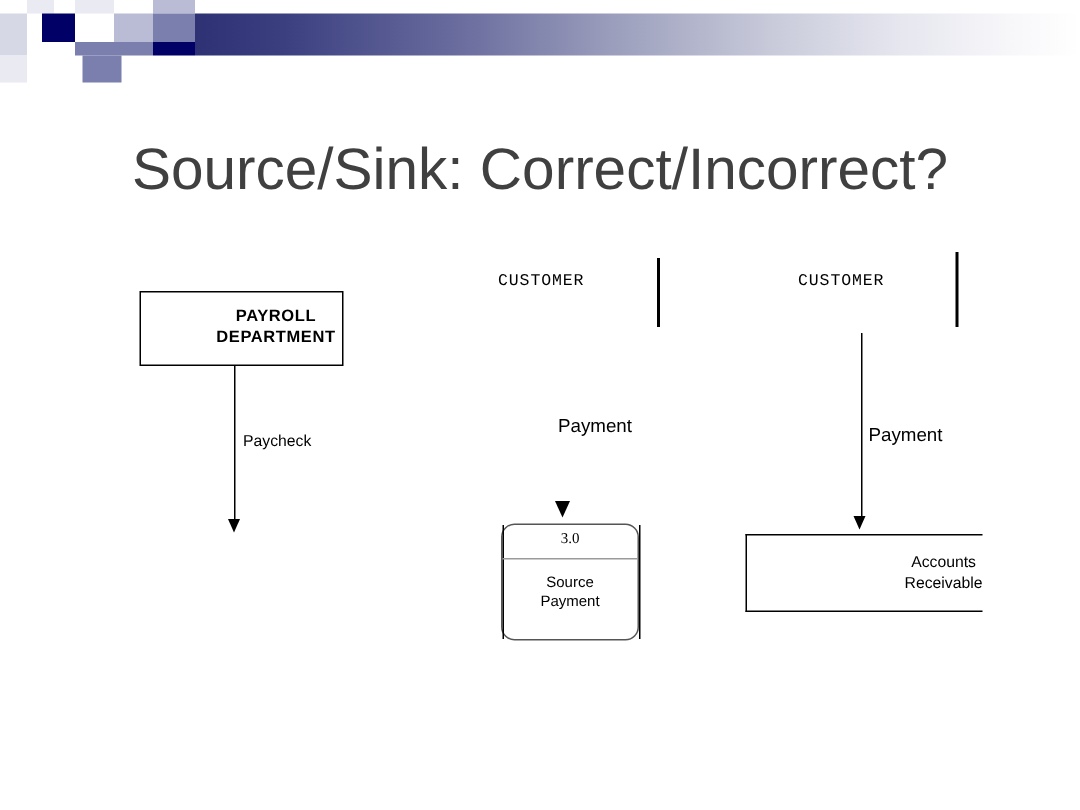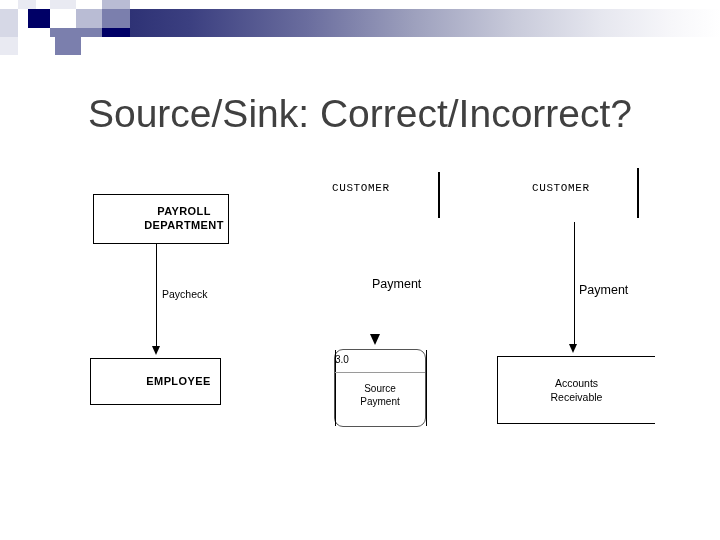--- a/index.html
+++ b/index.html
@@ -148,22 +148,24 @@
     box-sizing: border-box;
     border: 1.2px solid #555;
     border-radius: 9px;
     background: #ffffff;
   }
   .process-box .pnum {
     position: absolute;
     left: 0;
     top: 4px;
     width: 100%;
+    text-align: center;
     font-size: 10px;
     color: #000;
+    font-family: Liberation Serif, serif;
   }
   .process-box .pdiv {
     position: absolute;
     left: 0;
     top: 22px;
     width: 100%;
     height: 1px;
     background: #9a9a9a;
   }
   .process-box .pname {
@@ -212,23 +214,20 @@
     <span>
       <span>PAYROLL</span><br>
       <span>DEPARTMENT</span>
     </span>
   </div>
 
   <div class="arrow-line" style="left:156px; top:244px; height:104px;"></div>
   <div class="arrow-head" style="left:151.5px; top:346px;"></div>
   <div class="flow-label" style="left:162px; top:288px;">Paycheck</div>
 
-  <div class="entity-box" style="left:90px; top:358px; width:131px; height:47px;">
-    <span>EMPLOYEE</span>
-  </div>
 
   <div class="ext-label" style="left:332px; top:182px;">CUSTOMER</div>
   <div class="vline" style="left:438px; top:172px; height:46px;"></div>
 
   <div class="flow-label big" style="left:372px; top:277px;">Payment</div>
 
   <div class="arrow-head stub" style="left:370px; top:334px;"></div>
 
   <div class="process-box" style="left:334px; top:349px; width:92px; height:78px;">
     <div class="pedge" style="left:0px;"></div>
@@ -241,20 +240,20 @@
     </div>
   </div>
 
   <div class="ext-label" style="left:532px; top:182px;">CUSTOMER</div>
   <div class="vline" style="left:637px; top:168px; height:50px;"></div>
 
   <div class="arrow-line" style="left:573.5px; top:222px; height:126px;"></div>
   <div class="arrow-head" style="left:569px; top:344px;"></div>
   <div class="flow-label big" style="left:579px; top:283px;">Payment</div>
 
-  <div class="open-box" style="left:497px; top:356px; width:158px; height:68px;">
+  <div class="open-box" style="left:497px; top:356px; width:158px; height:52px;justify-content:flex-end;">
     <span>
       <span>Accounts</span><br>
       <span>Receivable</span>
     </span>
   </div>
 
 </div>
 
 </body></html>

